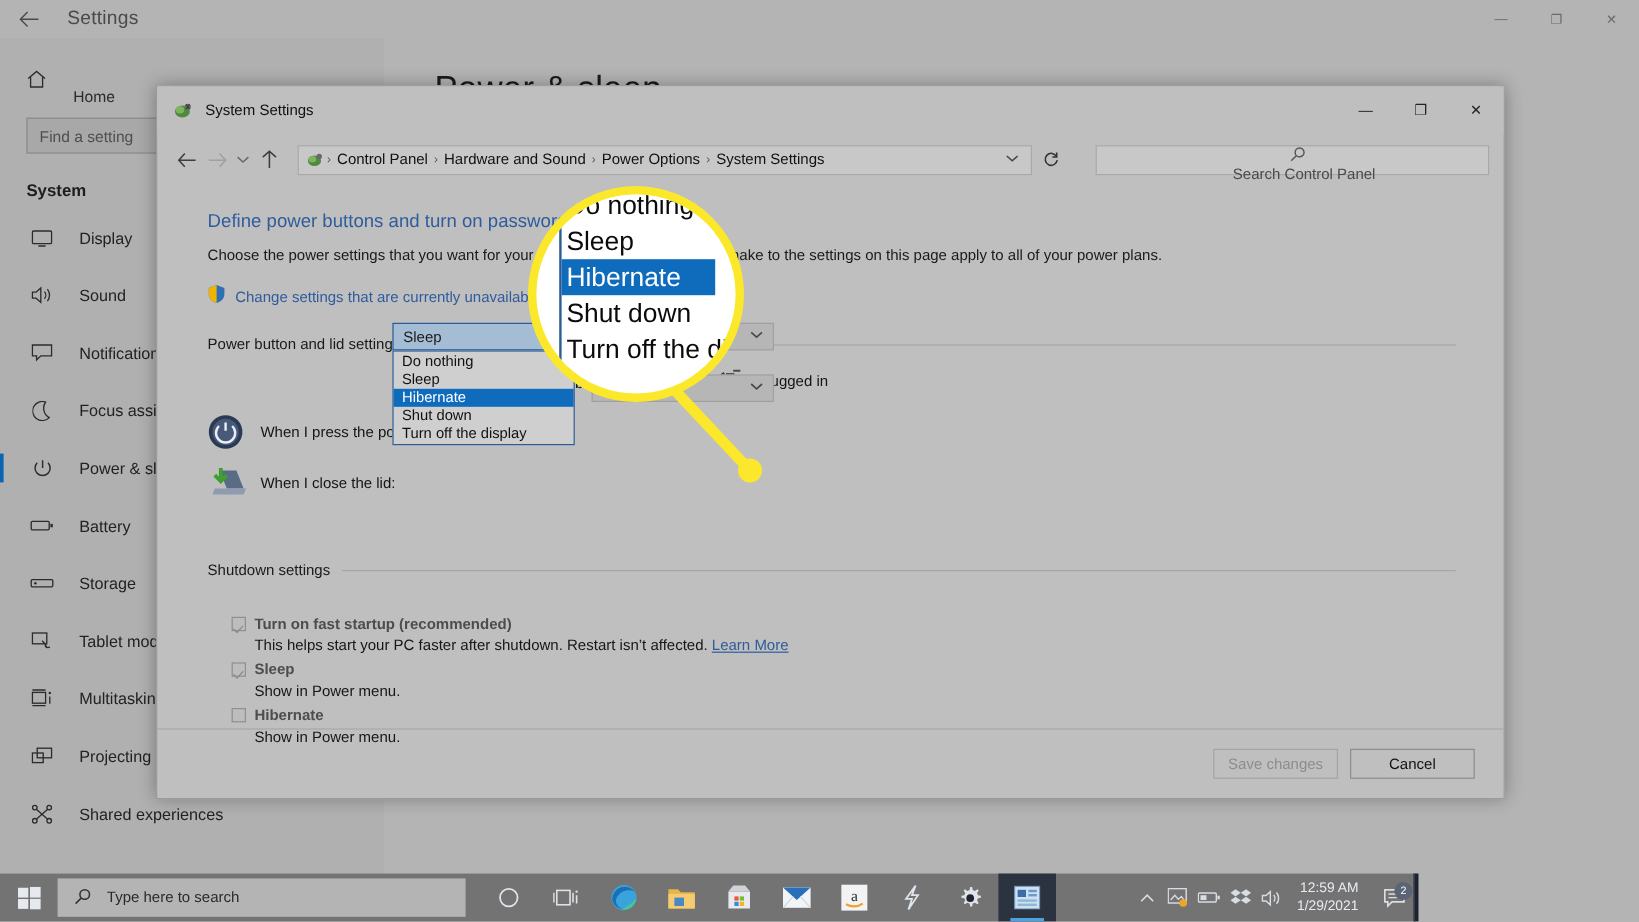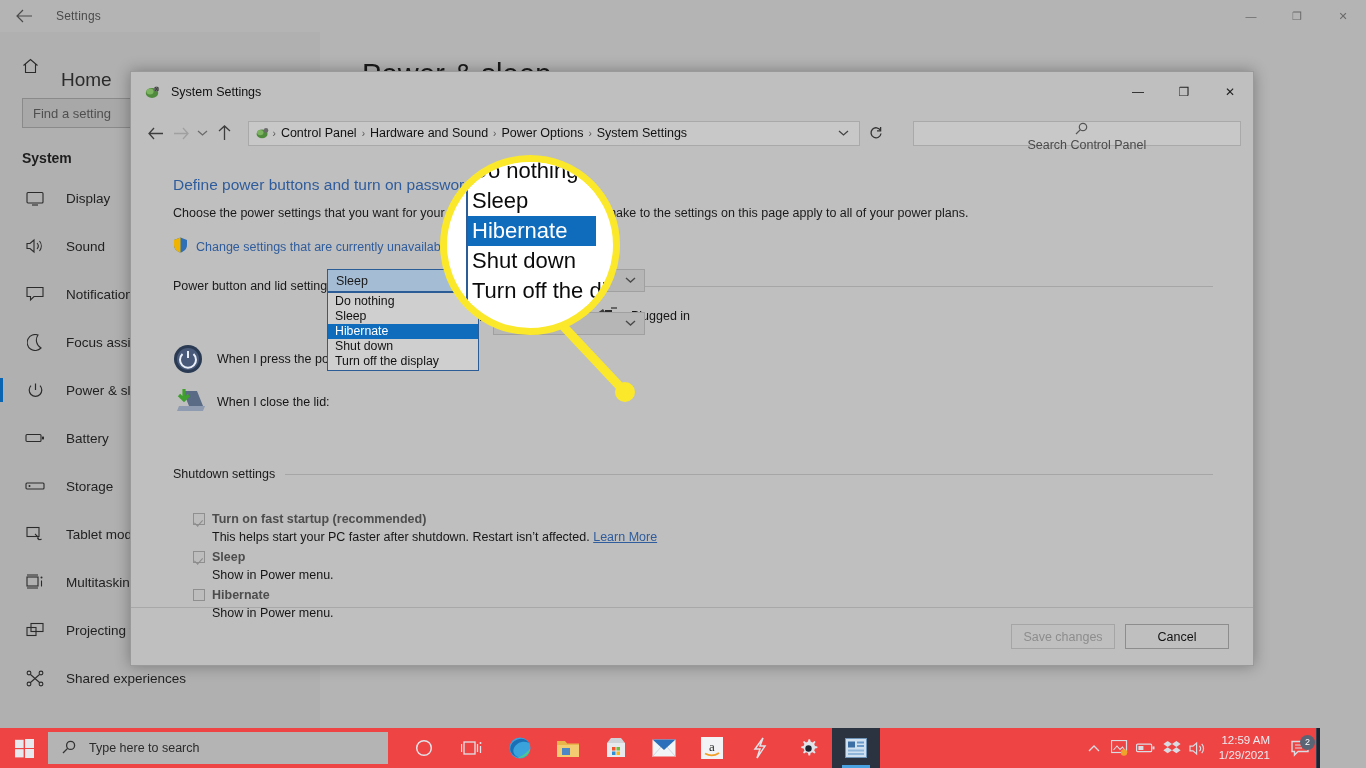--- a/index.html
+++ b/index.html
@@ -18,37 +18,37 @@
   }
   .settings-titlebar {
     position: absolute; left: 0; top: 0; width: 1366px; height: 32px;
     display: flex; align-items: center;
   }
   .settings-back {
     width: 48px; height: 32px; display: flex; align-items: center; justify-content: center;
     color: #4a4a4a; font-size: 15px;
   }
   .settings-title {
-    font-size: 12px; color: #4a4a4a; margin-left: 8px; letter-spacing: .2px;
+    font-size: 16px; color: #4a4a4a; margin-left: 8px; letter-spacing: .2px;
   }
   .settings-wincontrols {
     position: absolute; right: 0; top: 0; height: 32px; display: flex;
   }
   .settings-wincontrols .wb {
     width: 46px; height: 32px; display: flex; align-items: center; justify-content: center;
     color: #6a6a6a; font-size: 11px;
   }
   .settings-sidebar {
     position: absolute; left: 0; top: 32px; width: 320px; height: 696px;
     background: #b0b0b0;
   }
   .side-home {
     display: flex; align-items: center; height: 40px; padding-left: 22px; margin-top: 14px;
   }
-  .side-home .lbl { font-size: 19px; color: #2b2b2b; margin-left: 22px; margin-top: 28px; }
+  .side-home .lbl { font-size: 13px; color: #2b2b2b; margin-left: 22px; margin-top: 28px; }
   .find-setting {
     margin: 12px 0 0 22px; width: 270px; height: 30px;
     background: #a8a8a8; border: 1px solid #8a8a8a;
     display: flex; align-items: center; padding-left: 10px;
     font-size: 13px; color: #4f4f4f;
   }
   .side-section {
     margin: 22px 0 8px 22px; font-size: 14px; font-weight: bold; color: #1d1d1d;
   }
   .side-item {
@@ -209,22 +209,22 @@
   }
   .mag-item { font-size: 22px; color: #0b0b0b; height: 30px; line-height: 30px; padding-left: 4px; white-space: nowrap; }
   .mag-item.sel { background: #0f6cbd; color: #fff; }
   .callout-dot {
     position: absolute; left: 615px; top: 382px; width: 20px; height: 20px;
     border-radius: 50%; background: #fbe82a; z-index: 62;
   }
 
   
   .taskbar {
-    position: absolute; left: 0; bottom: 0; width: 1320px; height: 40px;
-    background: #ef4444; display: flex; align-items: center; text-align: right;
+    position: absolute; left: 0; bottom: 0; width: 1182px; height: 40px;
+    background: #737373; display: flex; align-items: center; text-align: right;
   }
   .start-btn {
     width: 48px; height: 40px; display: flex; align-items: center; justify-content: center;
   }
   .tb-search {
     width: 340px; height: 32px; background: #b4b4b4;
     display: flex; align-items: center; padding-left: 14px;
   }
   .tb-search .mag { font-size: 13px; color: #333; transform: scaleX(-1); }
   .tb-search .ph { font-size: 12.5px; color: #2b2b2b; margin-left: 13px; }

